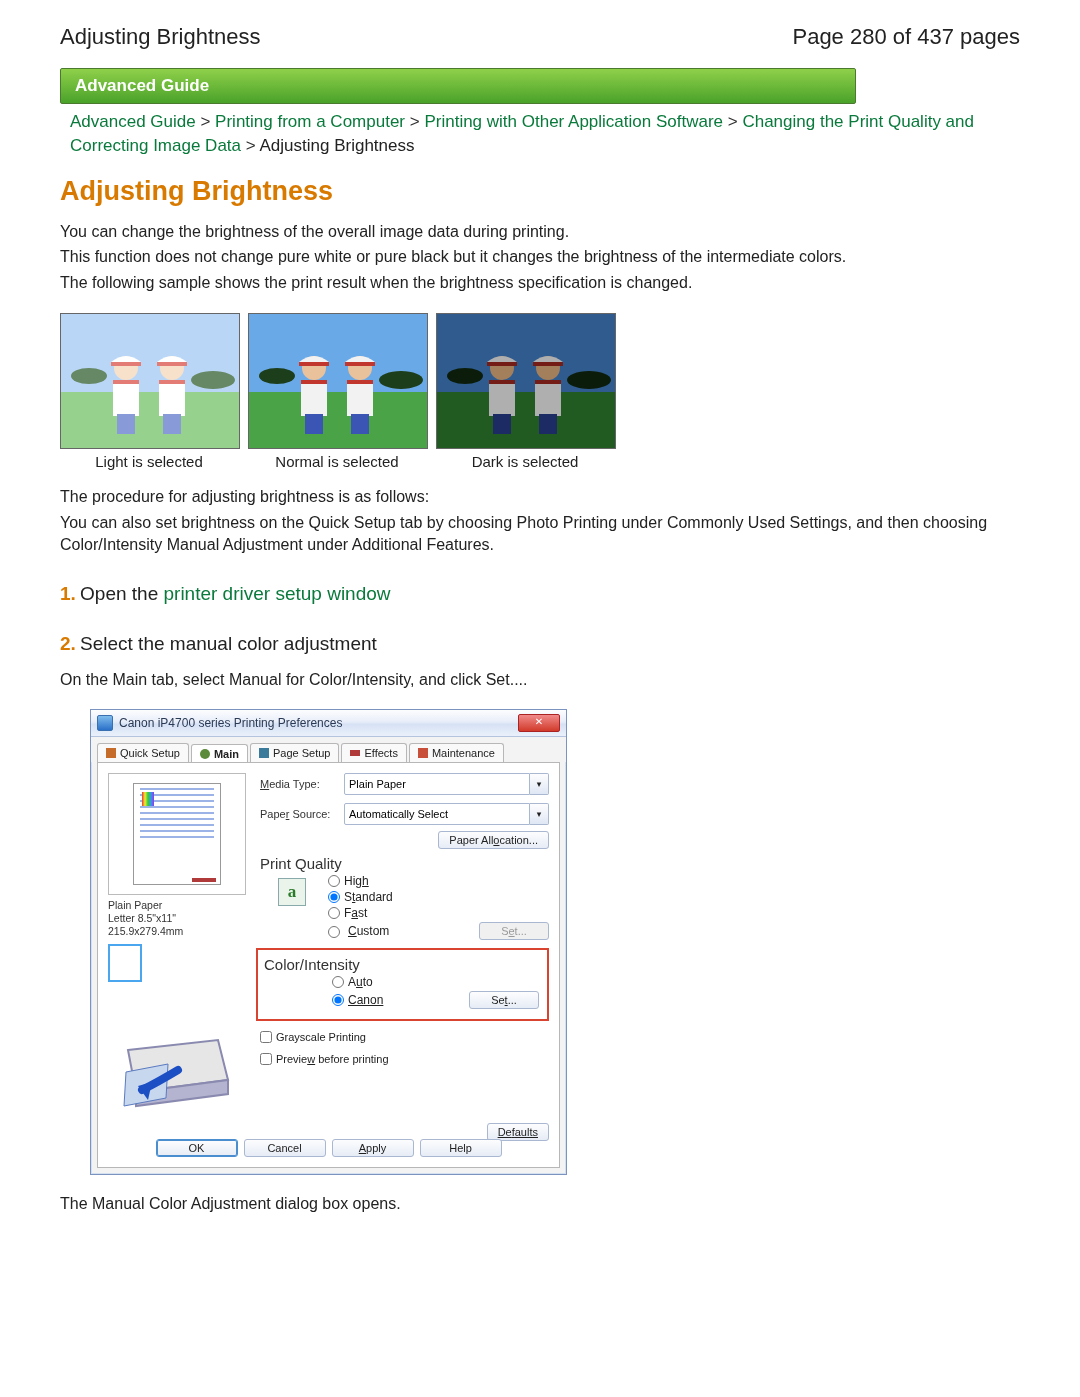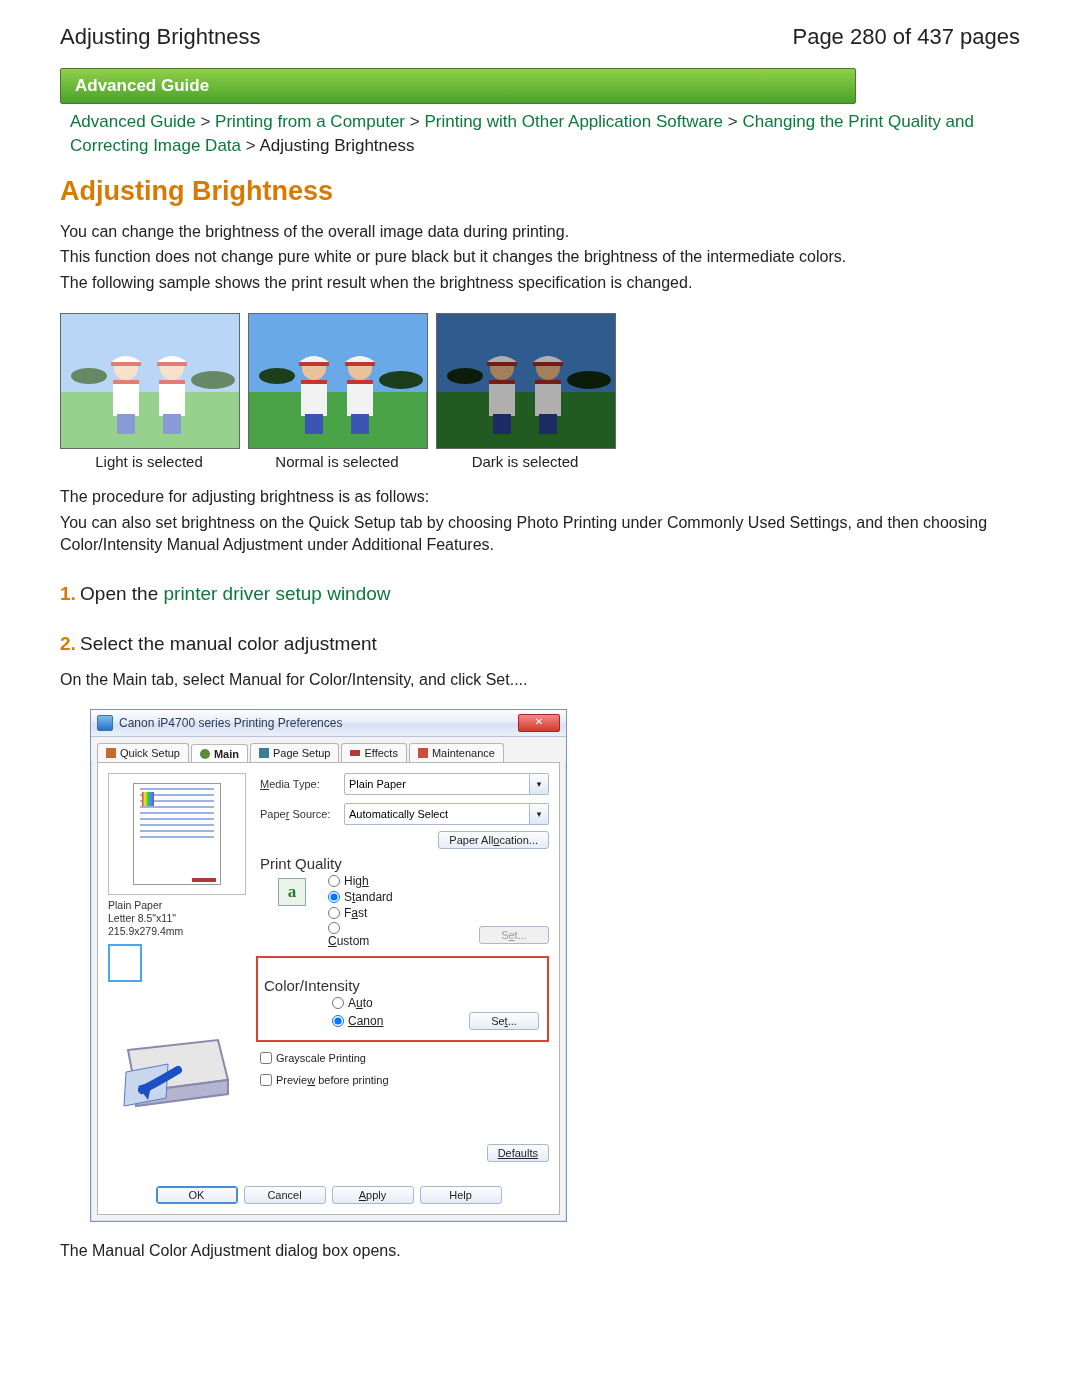--- a/index.html
+++ b/index.html
@@ -318,31 +318,31 @@
                   </div>
                 <div class="opt">
                     <input type="radio" name="pq" checked="" style="">
                     <span>S<u class="hot">t</u>andard</span>
                   </div>
                 <div class="opt">
                     <input type="radio" name="pq" style="">
                     <span>F<u class="hot">a</u>st</span>
                   </div>
                 <div class="opt" style="justify-content:space-between;">
-                  <span style="display:flex;align-items:flex-start;gap:0;flex-direction:column;">
+                  <span style="display:flex;align-items:flex-end;gap:8px;">
                       <input type="radio" name="pq" style="">
                       <span><u class="hot">C</u>ustom</span>
                     </span>
                   <span class="btn disabled" style="min-width:48px">S<u class="hot">e</u>t...</span>
                 </div>
               </div>
             </div>
 
             <div class="ci-box">
-              <div class="group-label" style="margin-top:13px">Color/Intensity</div>
+              <div class="group-label" style="margin-top:0">Color/Intensity</div>
               <div style="margin-left:68px;">
                 <div class="opt">
                     <input type="radio" name="ci" style="">
                     <span>A<u class="hot">u</u>to</span>
                   </div>
                 <div class="opt" style="justify-content:space-between;">
                   <span style="display:flex;align-items:center;gap:4px;">
                       <input type="radio" name="ci" checked="" style="">
                       <span><u class="hot" style="text-decoration:underline">Canon</u></span>
                     </span>
@@ -359,21 +359,21 @@
                 <input type="checkbox" style="">
                 <span>Previe<u class="hot">w</u> before printing</span>
               </div>
 
             <div style="text-align:right; margin-top:60px;text-decoration:underline;">
               <span class="btn">De<u class="hot">f</u>aults</span>
             </div>
           </div>
         </div>
 
-        <div class="footer-btns" style="position:static; margin-top:26px; justify-content:center; display:flex;">
+        <div class="footer-btns" style="position:static; margin-top:0; justify-content:center; display:flex;">
           <span class="btn" style="border-color:#4a8ed0;box-shadow:0 0 0 1px #4a8ed0 inset">OK</span>
           <span class="btn">Cancel</span>
           <span class="btn"><u class="hot">A</u>pply</span>
           <span class="btn">Help</span>
         </div>
       </div>
     </div>
 
     <div class="step-body">The Manual Color Adjustment dialog box opens.</div>
   </div>

